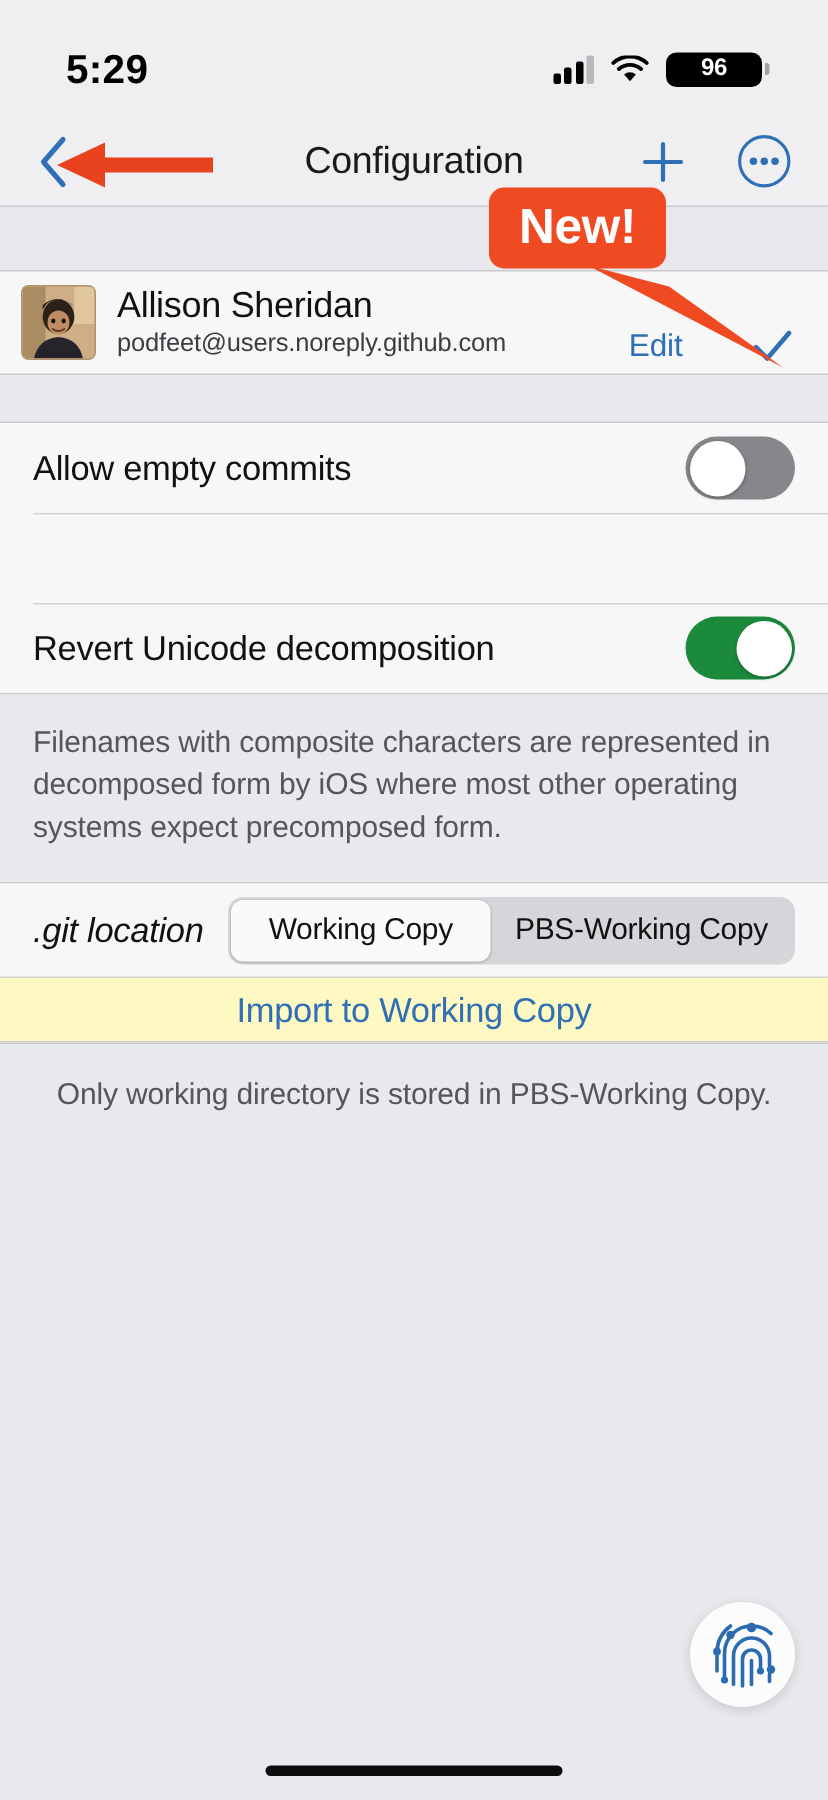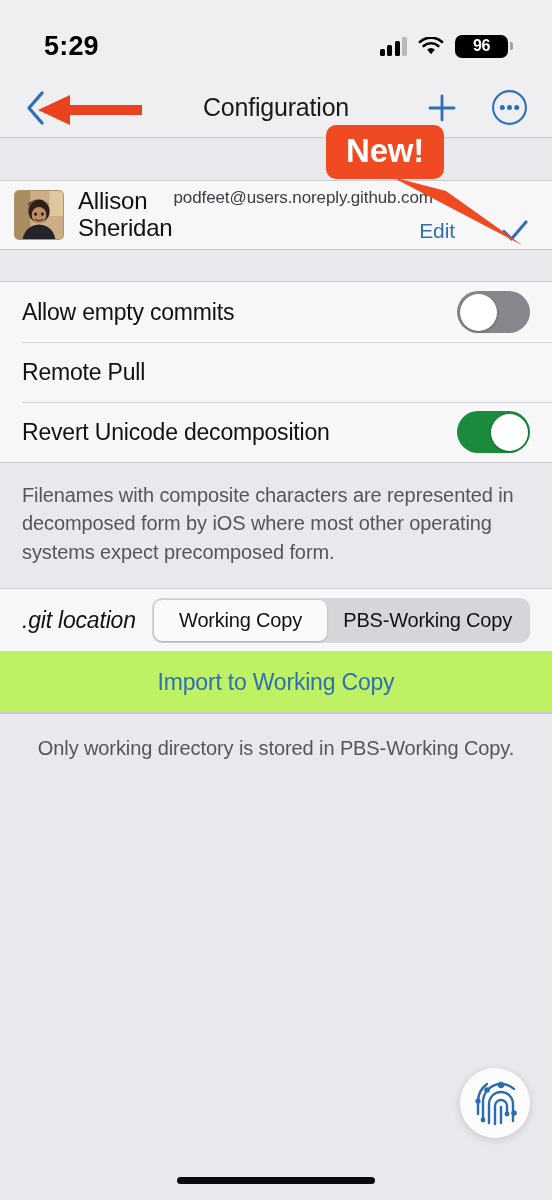--- a/index.html
+++ b/index.html
@@ -59,21 +59,21 @@
   }
   .signal-bars i:nth-child(1) { height: 7px; }
   .signal-bars i:nth-child(2) { height: 11px; }
   .signal-bars i:nth-child(3) { height: 15px; }
   .signal-bars i:nth-child(4) { height: 19px; background: #B8B8BD; }
 
   .wifi-icon { width: 26px; height: 19px; display: block; }
 
   .battery {
     position: relative;
-    width: 53px;
+    width: 64px;
     height: 23px;
     background: #000;
     border-radius: 7px;
     display: flex;
     align-items: center;
     justify-content: center;
   }
   .battery-level {
     color: #fff;
     font-size: 16px;
@@ -156,22 +156,22 @@
     overflow: hidden;
     flex-shrink: 0;
     border: 0.5px solid rgba(0,0,0,0.12);
     background: #C9A87C;
     position: relative;
   }
   .avatar svg { display: block; width: 100%; height: 100%; }
   .account-text {
     margin-left: 14px;
     display: flex;
-    flex-direction: row;
-    justify-content: flex-start;
+    flex-direction: column;
+    justify-content: center;
     gap: 1px;
     min-width: 0;
   }
   .account-name {
     font-size: 24px;
     color: #111;
     letter-spacing: -0.2px;
     line-height: 1.12;
   }
   .account-email {
@@ -291,22 +291,22 @@
     font-size: 23px;
     color: #111;
     letter-spacing: -0.2px;
     margin-right: 16px;
     font-style: italic;
   }
   .git-row .segmented { flex: 1; height: 45px; }
   .git-row .seg { flex: 1; }
 
   .import-row {
-    background: #bef264;
-    height: 62px;
+    background: #fef9c3;
+    height: 44px;
     display: flex;
     align-items: center;
     justify-content: center;
     border-top: 0.5px solid #D4D4D8;
     border-bottom: 0.5px solid #C9C9CE;
   }
   .import-link {
     font-size: 23px;
     color: #2F6FB5;
     letter-spacing: -0.2px;
@@ -465,21 +465,20 @@
       <div class="row">
         <span class="row-label">Allow empty commits</span>
         <span class="row-control">
           <span class="toggle toggle-off">
             <span class="knob"></span>
           </span>
         </span>
       </div>
 
       <div class="row">
-        <span class="row-label">Remote Pull</span>
       </div>
 
       <div class="row">
         <span class="row-label">Revert Unicode decomposition</span>
         <span class="row-control">
           <span class="toggle toggle-on">
             <span class="knob"></span>
           </span>
         </span>
       </div>

